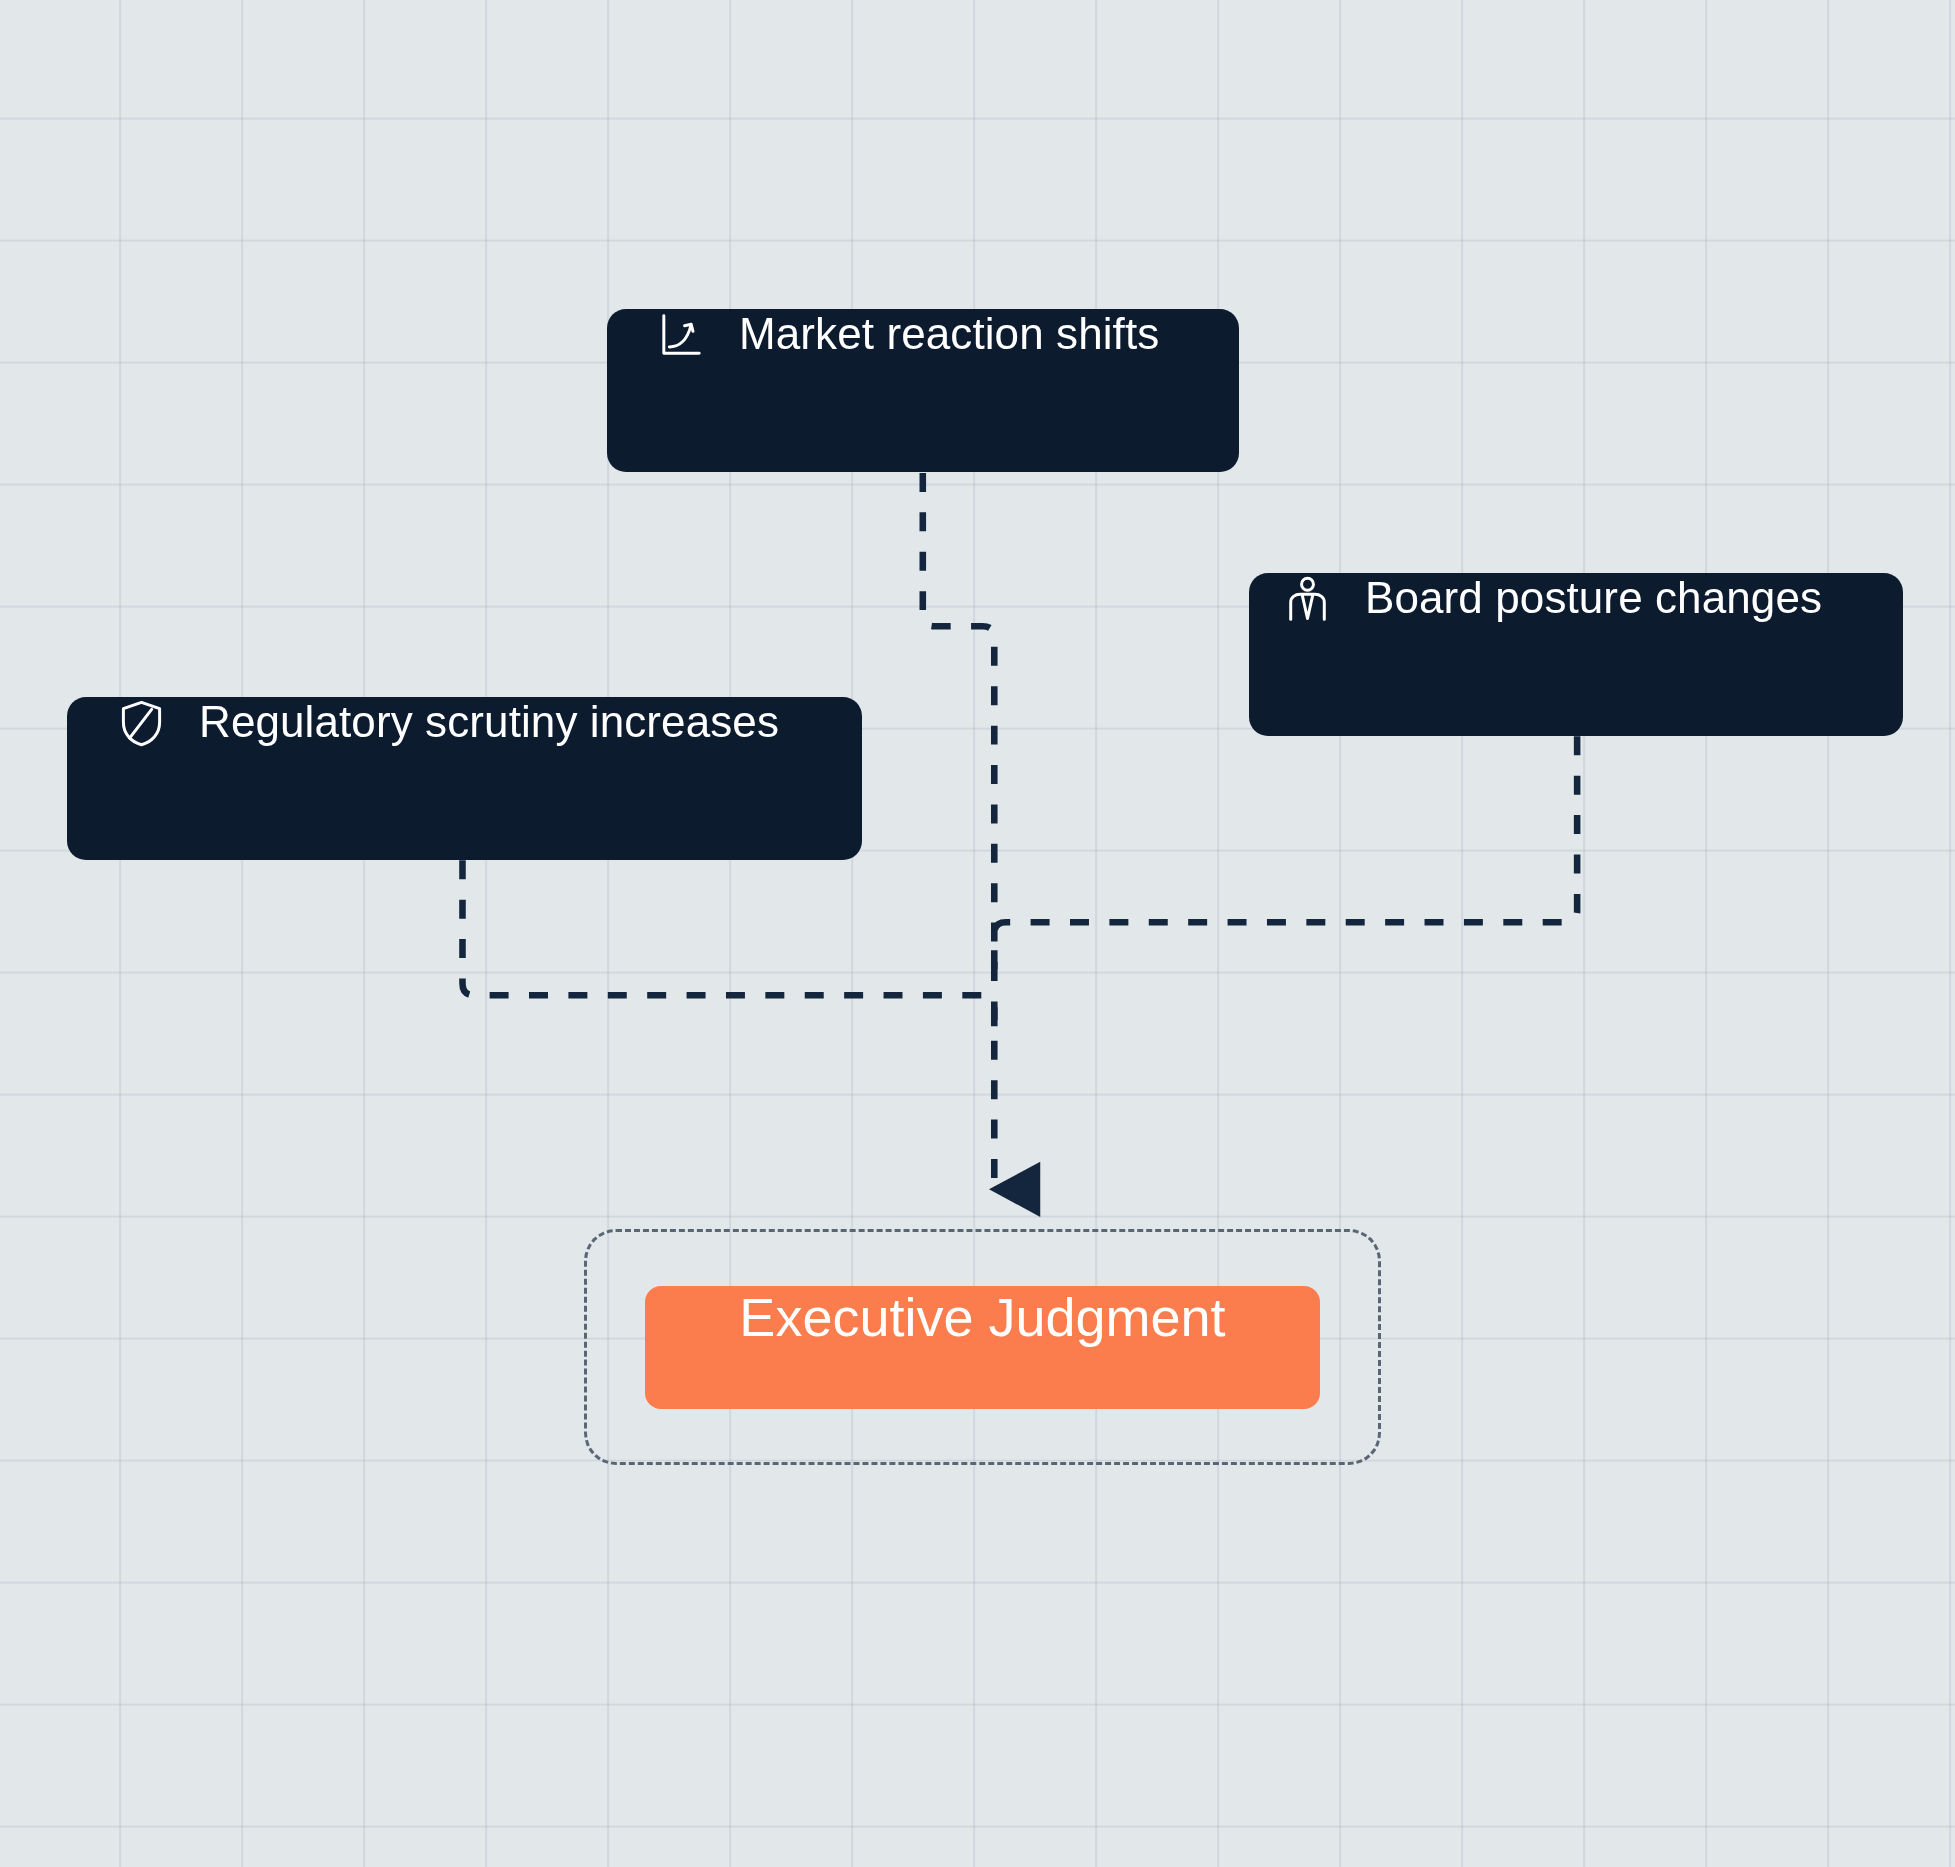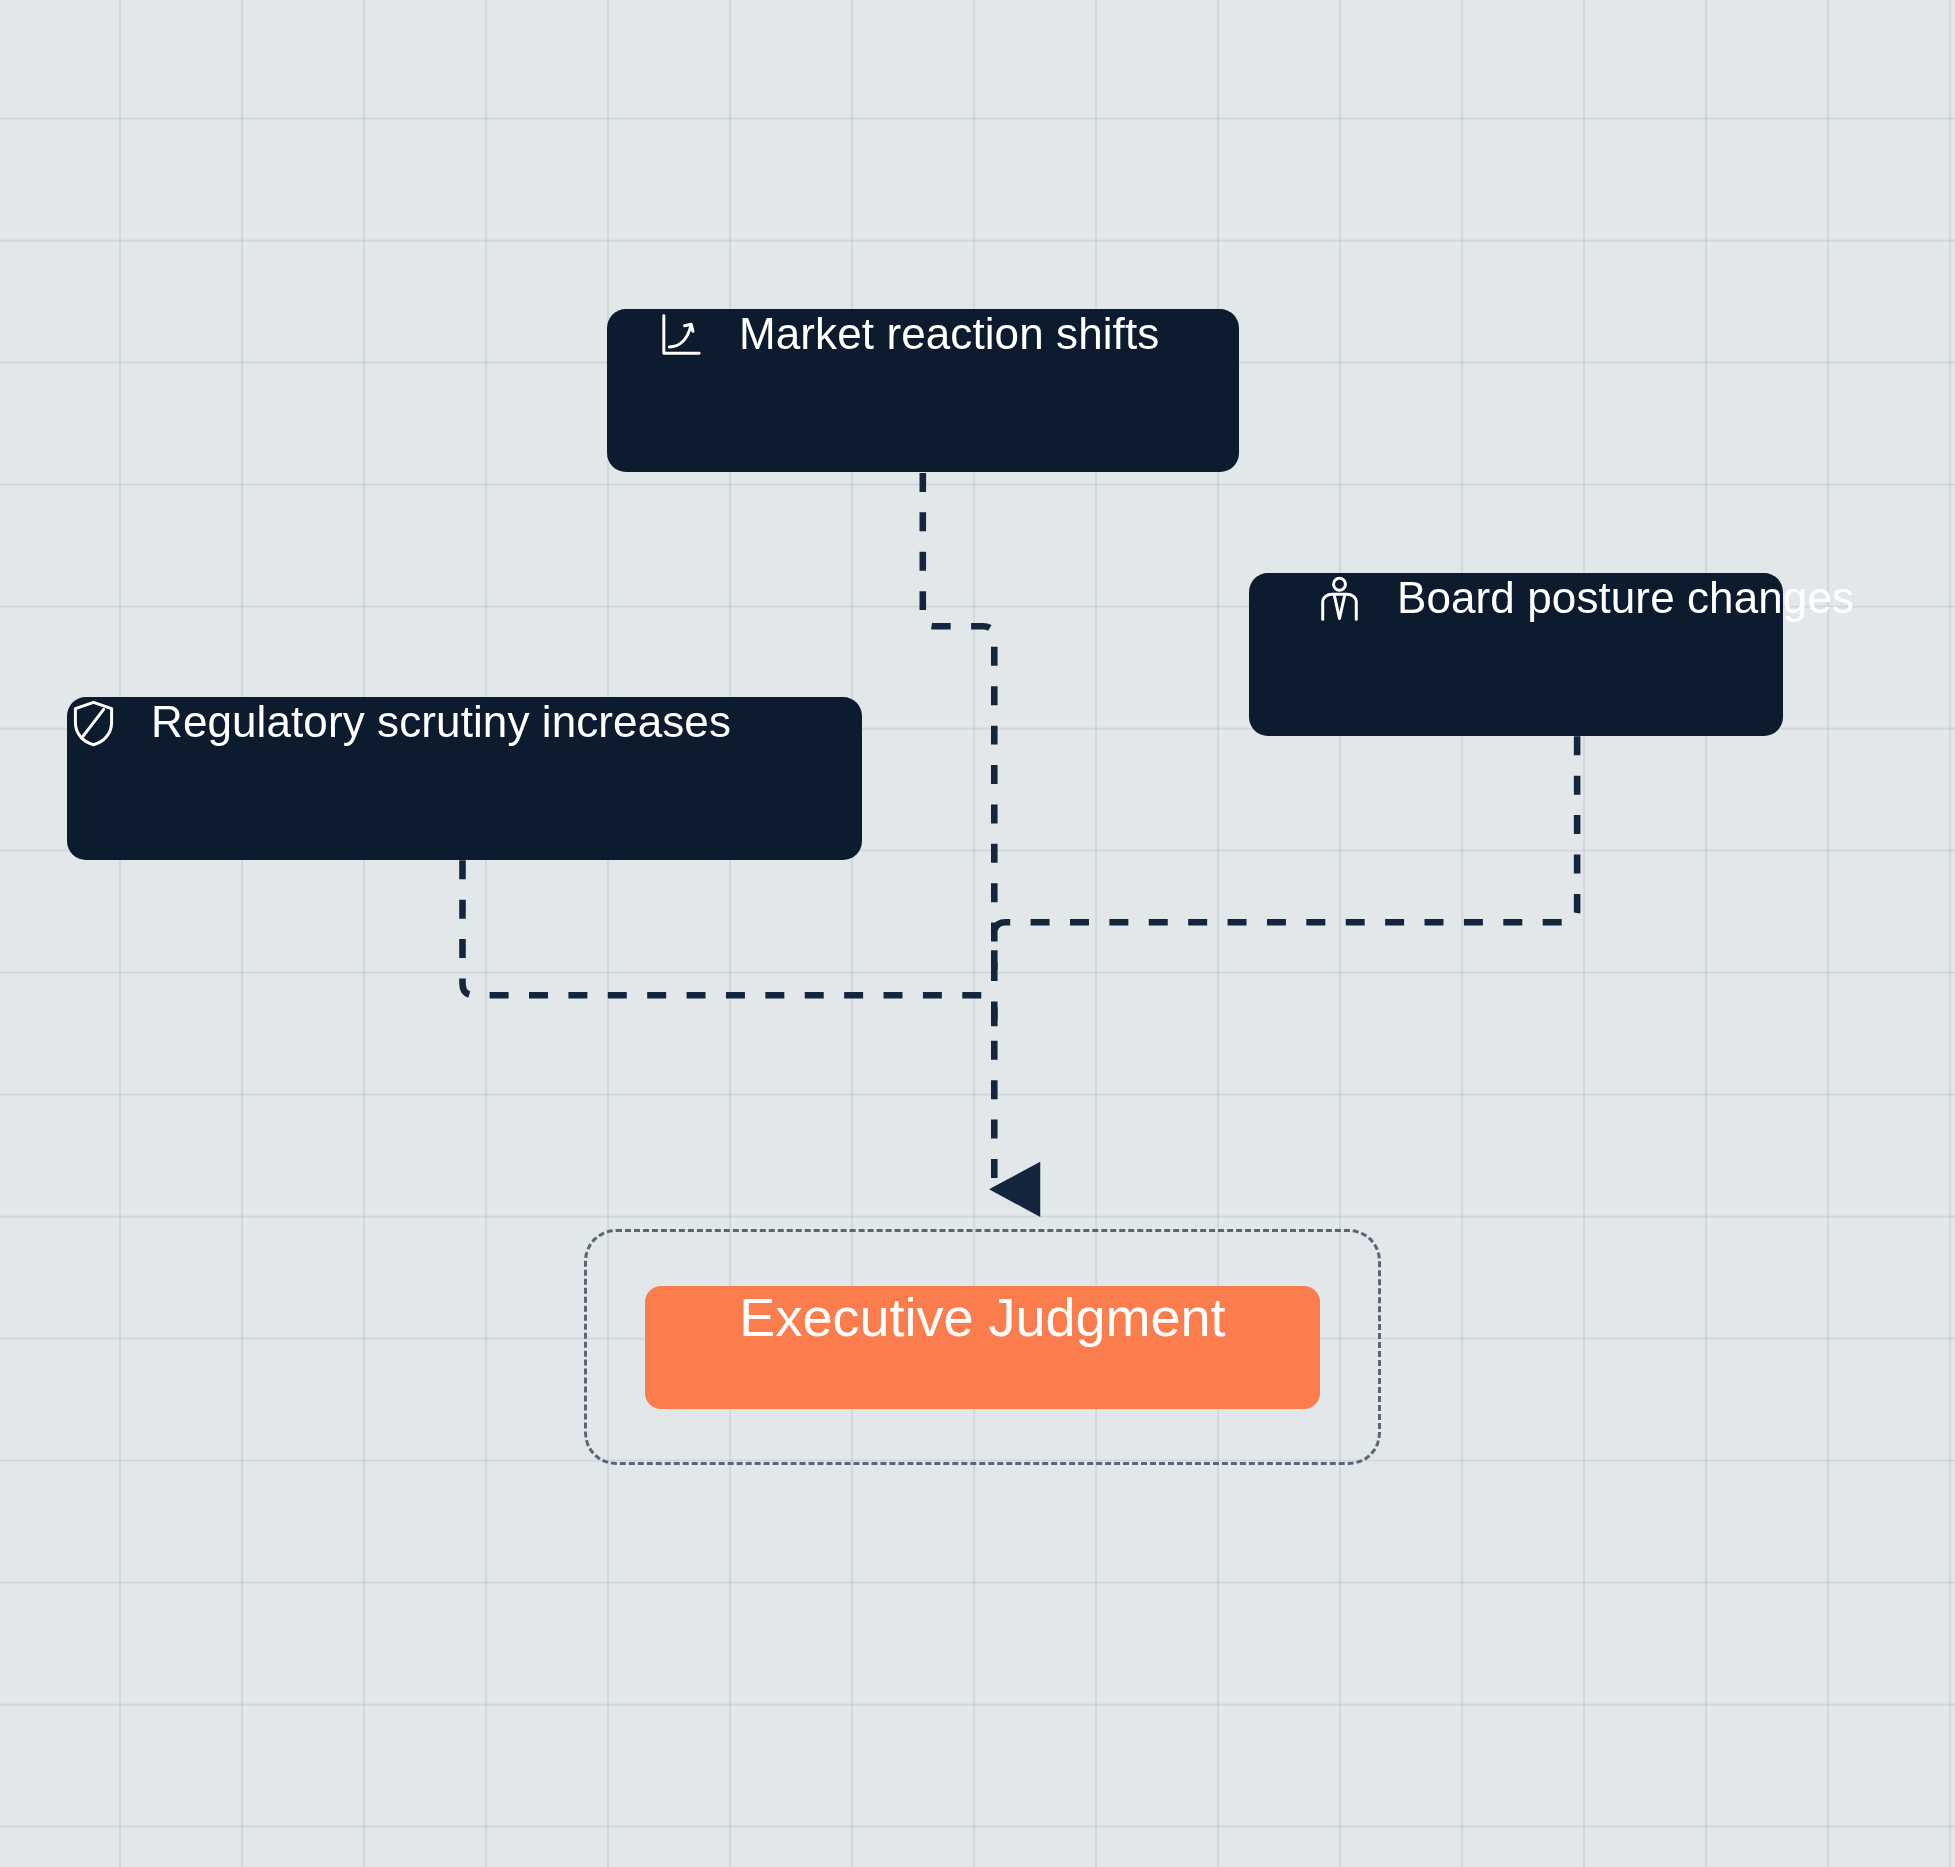--- a/index.html
+++ b/index.html
@@ -52,28 +52,29 @@
   }
   #node-market {
     left: 607px; top: 309px;
     width: 632px; height: 163px;
     padding-left: 48px;
   }
   #node-market .node-label { margin-left: 31px; }
 
   #node-board {
     left: 1249px; top: 573px;
-    width: 534px; height: 163px;
-    padding-left: 64px;
+    width: 654px; height: 163px;
+    padding-left: 32px;
   }
   #node-board .node-label { margin-left: 31px; }
 
   #node-regulatory {
     left: 67px; top: 697px;
     width: 795px; height: 163px;
+    padding-left: 48px;
   }
   #node-regulatory .node-label { margin-left: 31px; }
 
   #decision-container {
     position: absolute;
     left: 584px; top: 1229px;
     width: 797px; height: 236px;
     border: 3.6px dashed #5a6676;
     border-radius: 32px;
     box-sizing: border-box;

